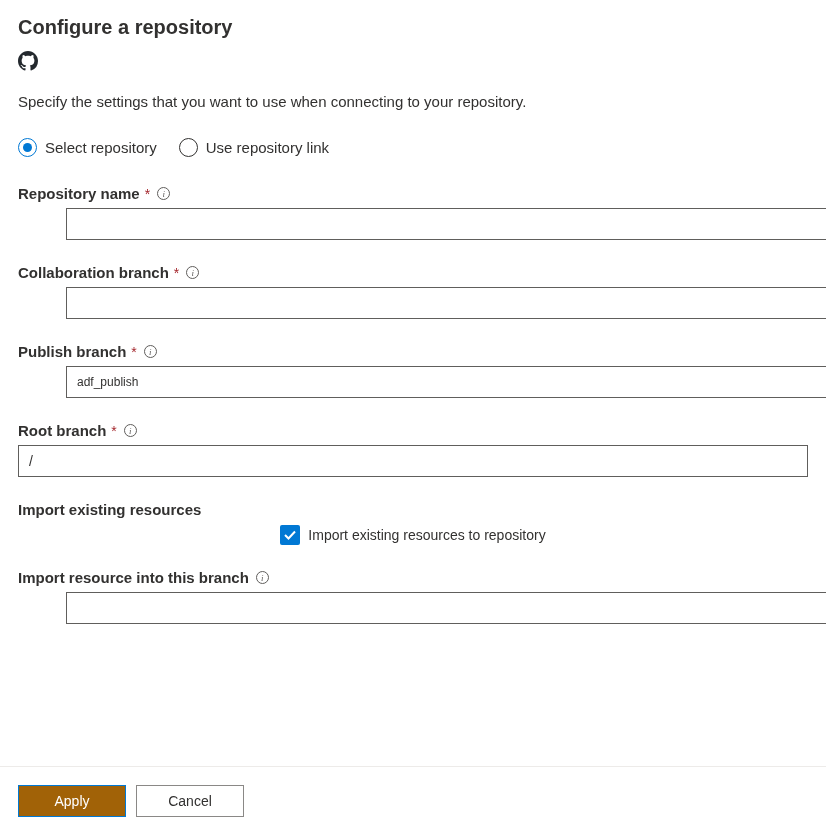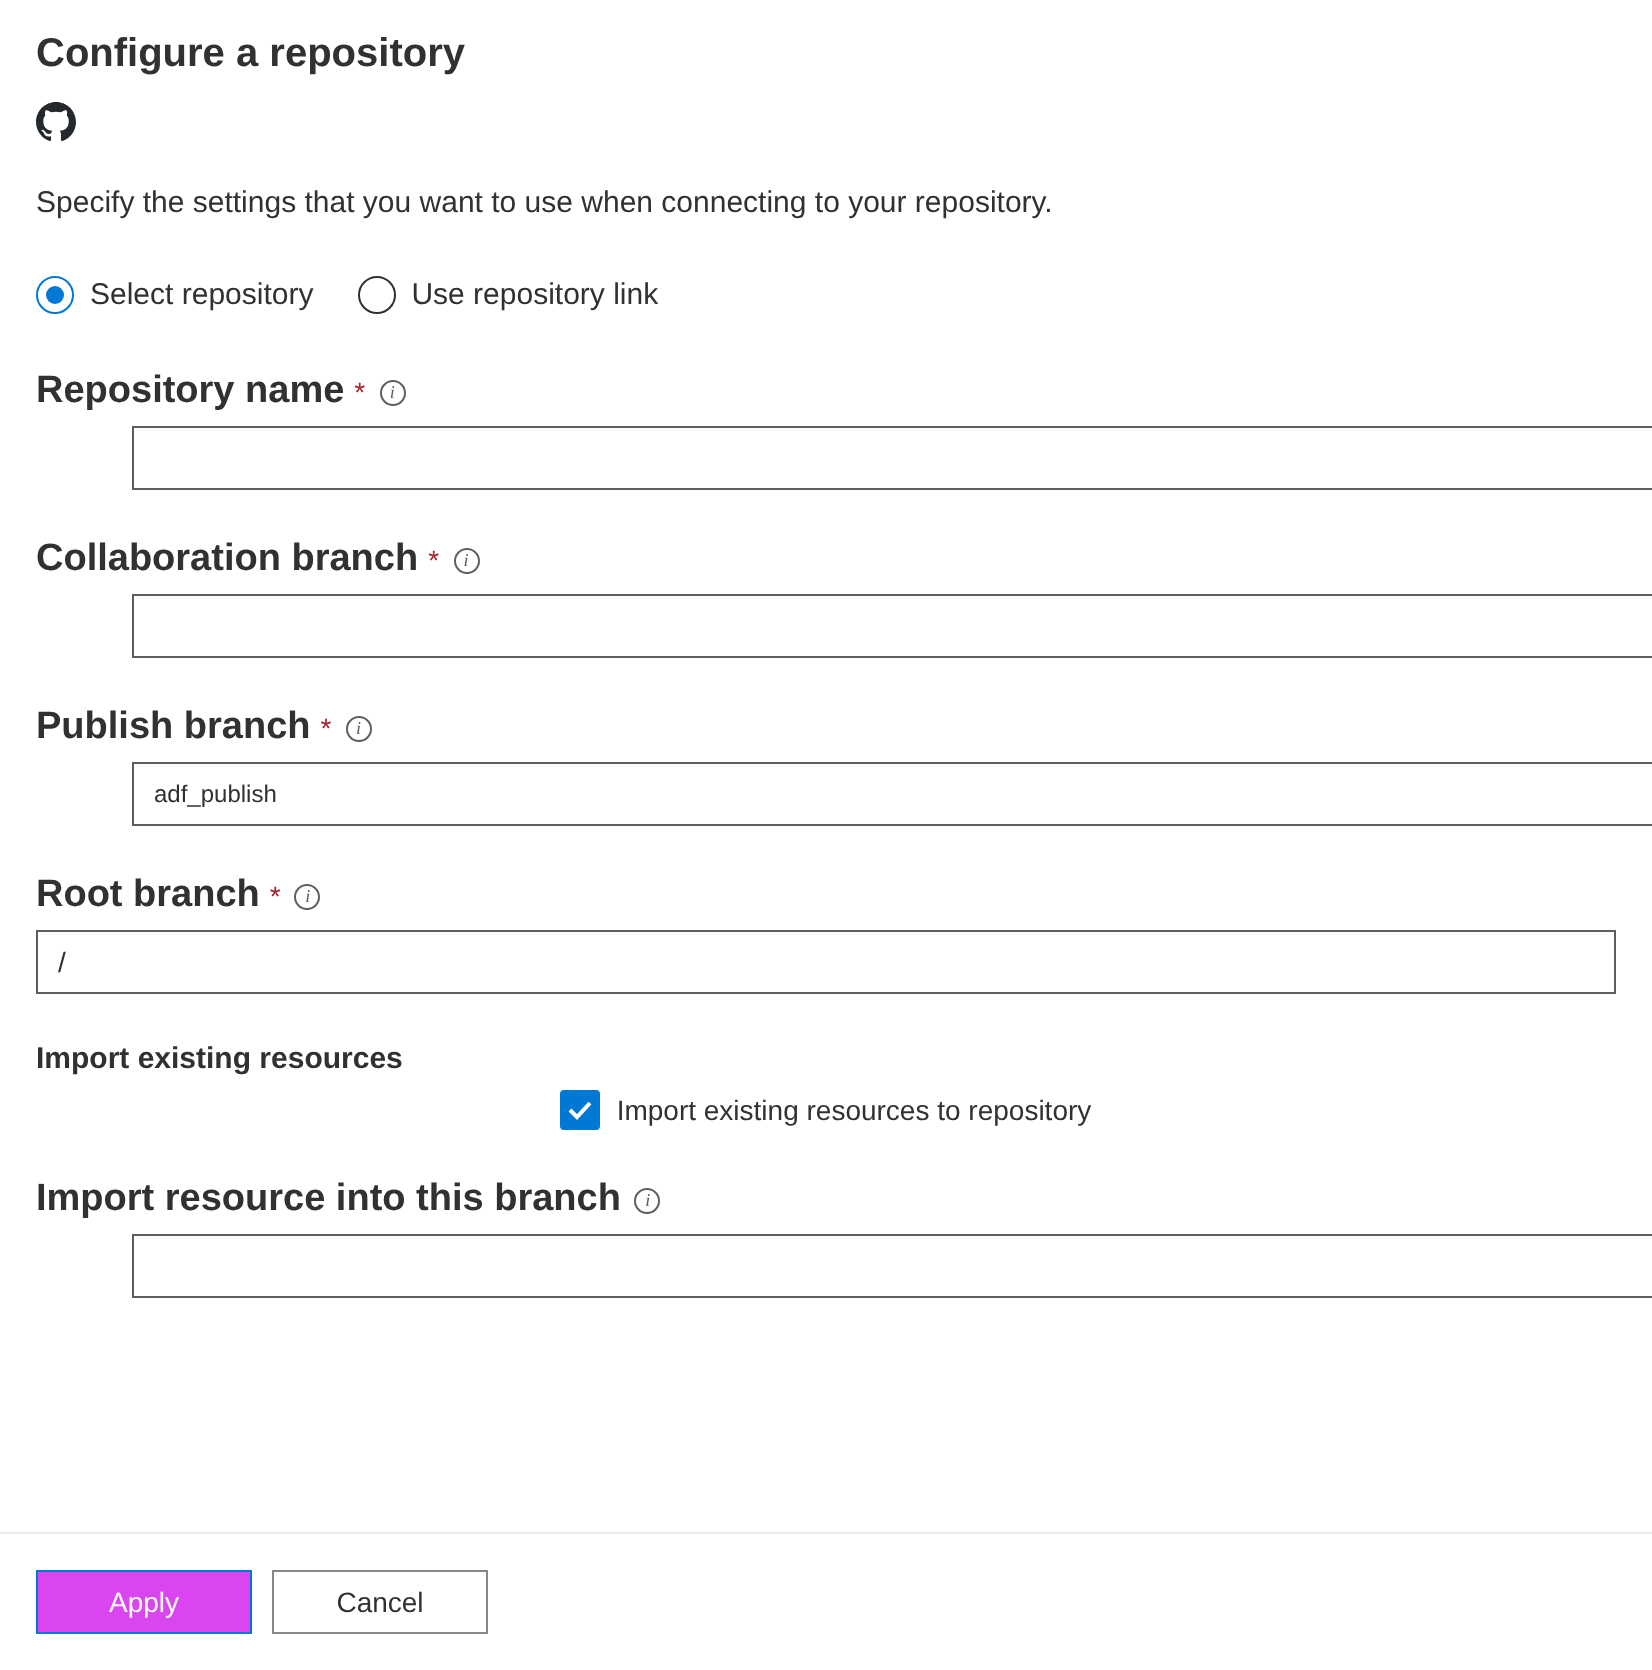--- a/index.html
+++ b/index.html
@@ -76,21 +76,21 @@
     .field {
       margin-bottom: 24px;
     }
     .field-label-row {
       display: flex;
       align-items: center;
       gap: 3px;
       margin-bottom: 6px;
     }
     .field-label {
-      font-size: 19px;
+      font-size: 15px;
       font-weight: 600;
       color: #323130;
     }
     .required {
       color: #a4262c;
       font-size: 14px;
       margin-left: 2px;
     }
     .info-icon {
       width: 13px;
@@ -188,21 +188,21 @@
       min-width: 108px;
       padding: 0 16px;
       font-size: 14px;
       font-family: inherit;
       cursor: pointer;
       display: inline-flex;
       align-items: center;
       justify-content: center;
     }
     .btn-primary {
-      background: #d946ef;
+      background: #a16207;
       color: #fff;
       border: 1px solid #0078d4;
     }
     .btn-secondary {
       background: #fff;
       color: #323130;
       border: 1px solid #8a8886;
     }
   </style>
 </head>

